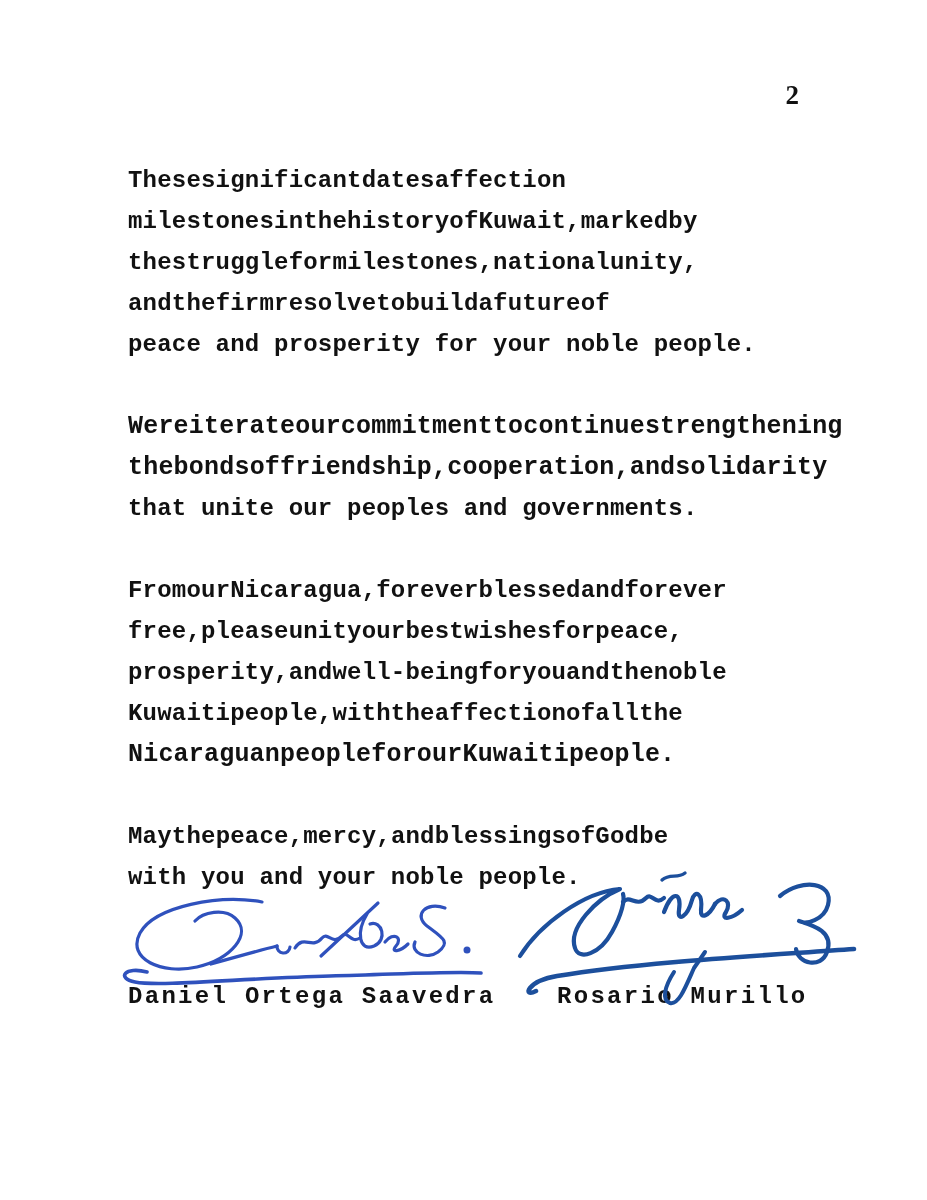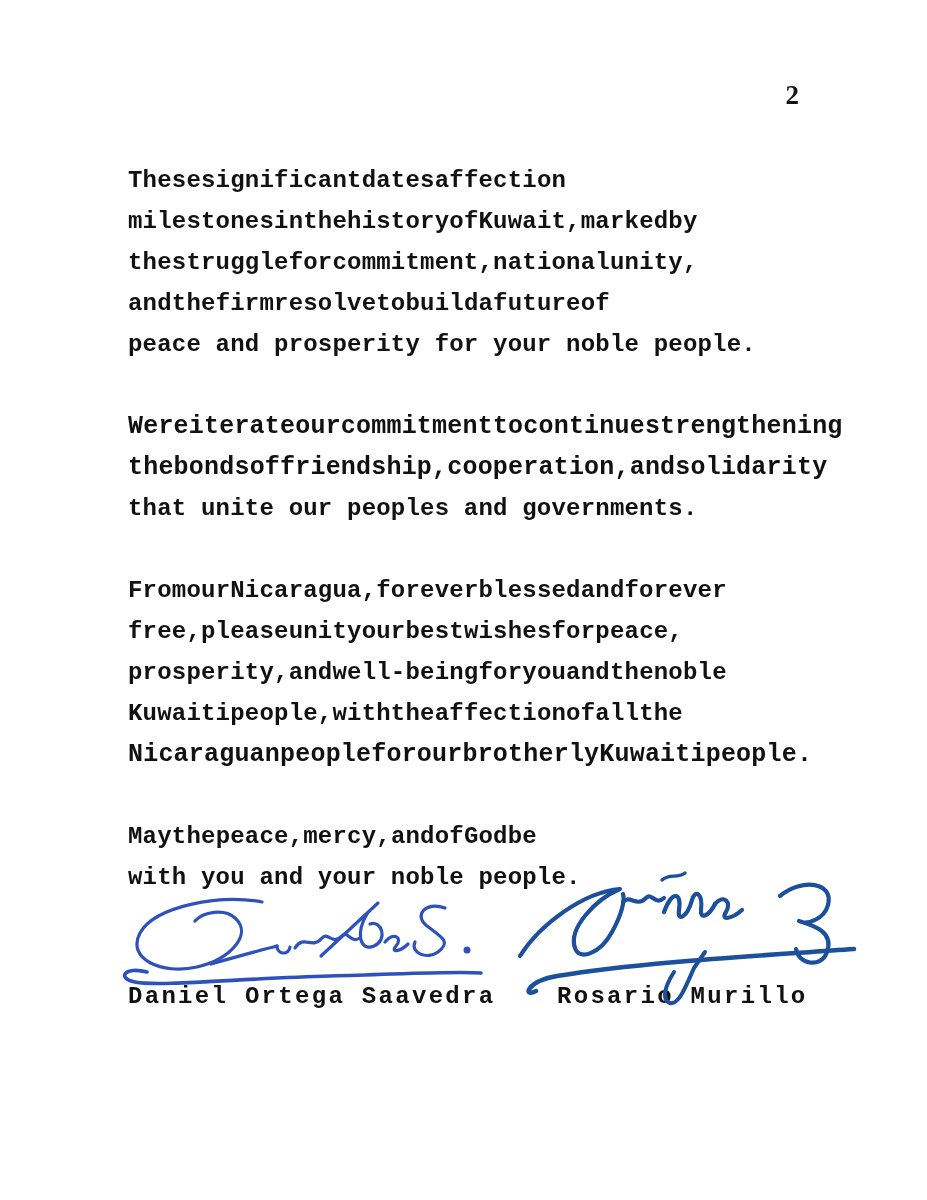--- a/index.html
+++ b/index.html
@@ -69,38 +69,38 @@
 <body>
 
 <div class="page">
 
   <div class="page-number">2</div>
 
   <div class="letter-body">
       <div class="paragraph">
         <div class="line justify"><span>These</span><span>significant</span><span>dates</span><span>affection</span></div>
         <div class="line justify"><span>milestones</span><span>in</span><span>the</span><span>history</span><span>of</span><span>Kuwait,</span><span>marked</span><span>by</span></div>
-        <div class="line justify"><span>the</span><span>struggle</span><span>for</span><span>commitment,</span><span>national</span><span>unity,</span></div>
+        <div class="line justify"><span>the</span><span>struggle</span><span>for</span><span>milestones,</span><span>national</span><span>unity,</span></div>
         <div class="line justify"><span>and</span><span>the</span><span>firm</span><span>resolve</span><span>to</span><span>build</span><span>a</span><span>future</span><span>of</span></div>
         <div class="line">peace and prosperity for your noble people.</div>
       </div>
       <div class="paragraph">
         <div class="line justify condensed"><span>We</span><span>reiterate</span><span>our</span><span>commitment</span><span>to</span><span>continue</span><span>strengthening</span></div>
         <div class="line justify condensed"><span>the</span><span>bonds</span><span>of</span><span>friendship,</span><span>cooperation,</span><span>and</span><span>solidarity</span></div>
         <div class="line">that unite our peoples and governments.</div>
       </div>
       <div class="paragraph">
         <div class="line justify"><span>From</span><span>our</span><span>Nicaragua,</span><span>forever</span><span>blessed</span><span>and</span><span>forever</span></div>
         <div class="line justify"><span>free,</span><span>please</span><span>unity</span><span>our</span><span>best</span><span>wishes</span><span>for</span><span>peace,</span></div>
         <div class="line justify"><span>prosperity,</span><span>and</span><span>well-being</span><span>for</span><span>you</span><span>and</span><span>the</span><span>noble</span></div>
         <div class="line justify"><span>Kuwaiti</span><span>people,</span><span>with</span><span>the</span><span>affection</span><span>of</span><span>all</span><span>the</span></div>
-        <div class="line justify condensed"><span>Nicaraguan</span><span>people</span><span>for</span><span>our</span><span>brotherly</span><span>Kuwaiti</span><span>people.</span></div>
+        <div class="line justify condensed"><span>Nicaraguan</span><span>people</span><span>for</span><span>our</span><span>Kuwaiti</span><span>people.</span></div>
       </div>
       <div class="paragraph">
-        <div class="line justify"><span>May</span><span>the</span><span>peace,</span><span>mercy,</span><span>and</span><span>of</span><span>God</span><span>be</span></div>
+        <div class="line justify"><span>May</span><span>the</span><span>peace,</span><span>mercy,</span><span>and</span><span>blessings</span><span>of</span><span>God</span><span>be</span></div>
         <div class="line">with you and your noble people.</div>
       </div>
     </div>
 
   <div class="signature-area">
 
     <svg class="sig-svg daniel" width="385" height="100" viewBox="0 0 385 100">
       <g stroke-width="3.2" stroke="#2f51bd">
         <path d="M147,9 C105,1 40,13 25,40 C11,66 47,82 82,74 C116,66 138,41 120,25 C109,15 88,19 80,28"></path>
         <path d="M96,71 C128,62 150,56 162,53"></path>

